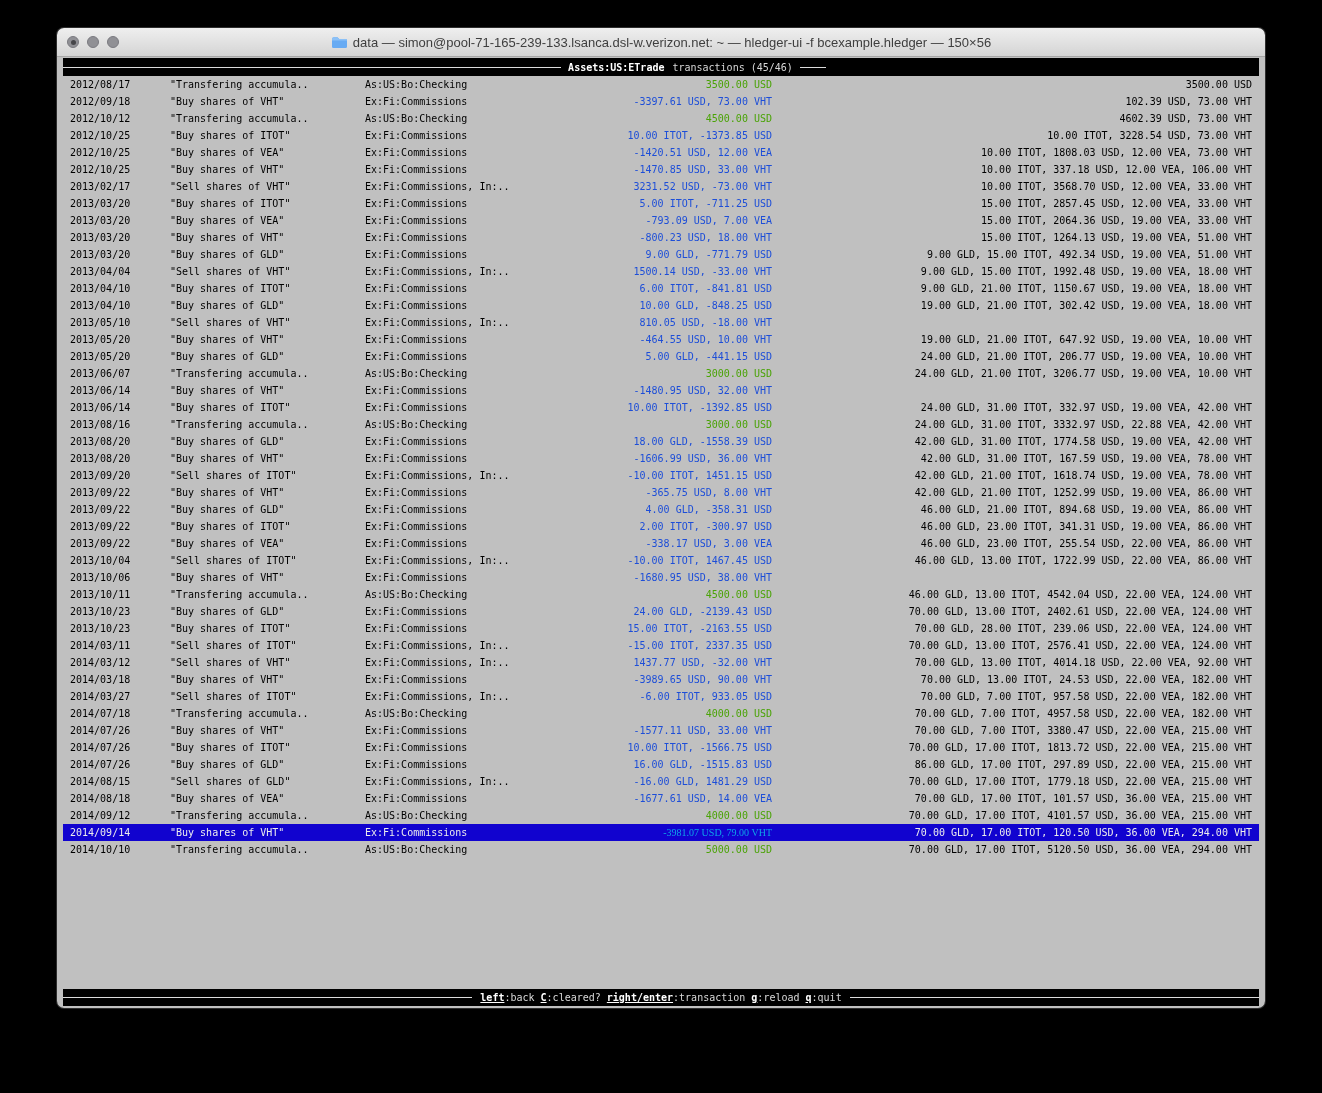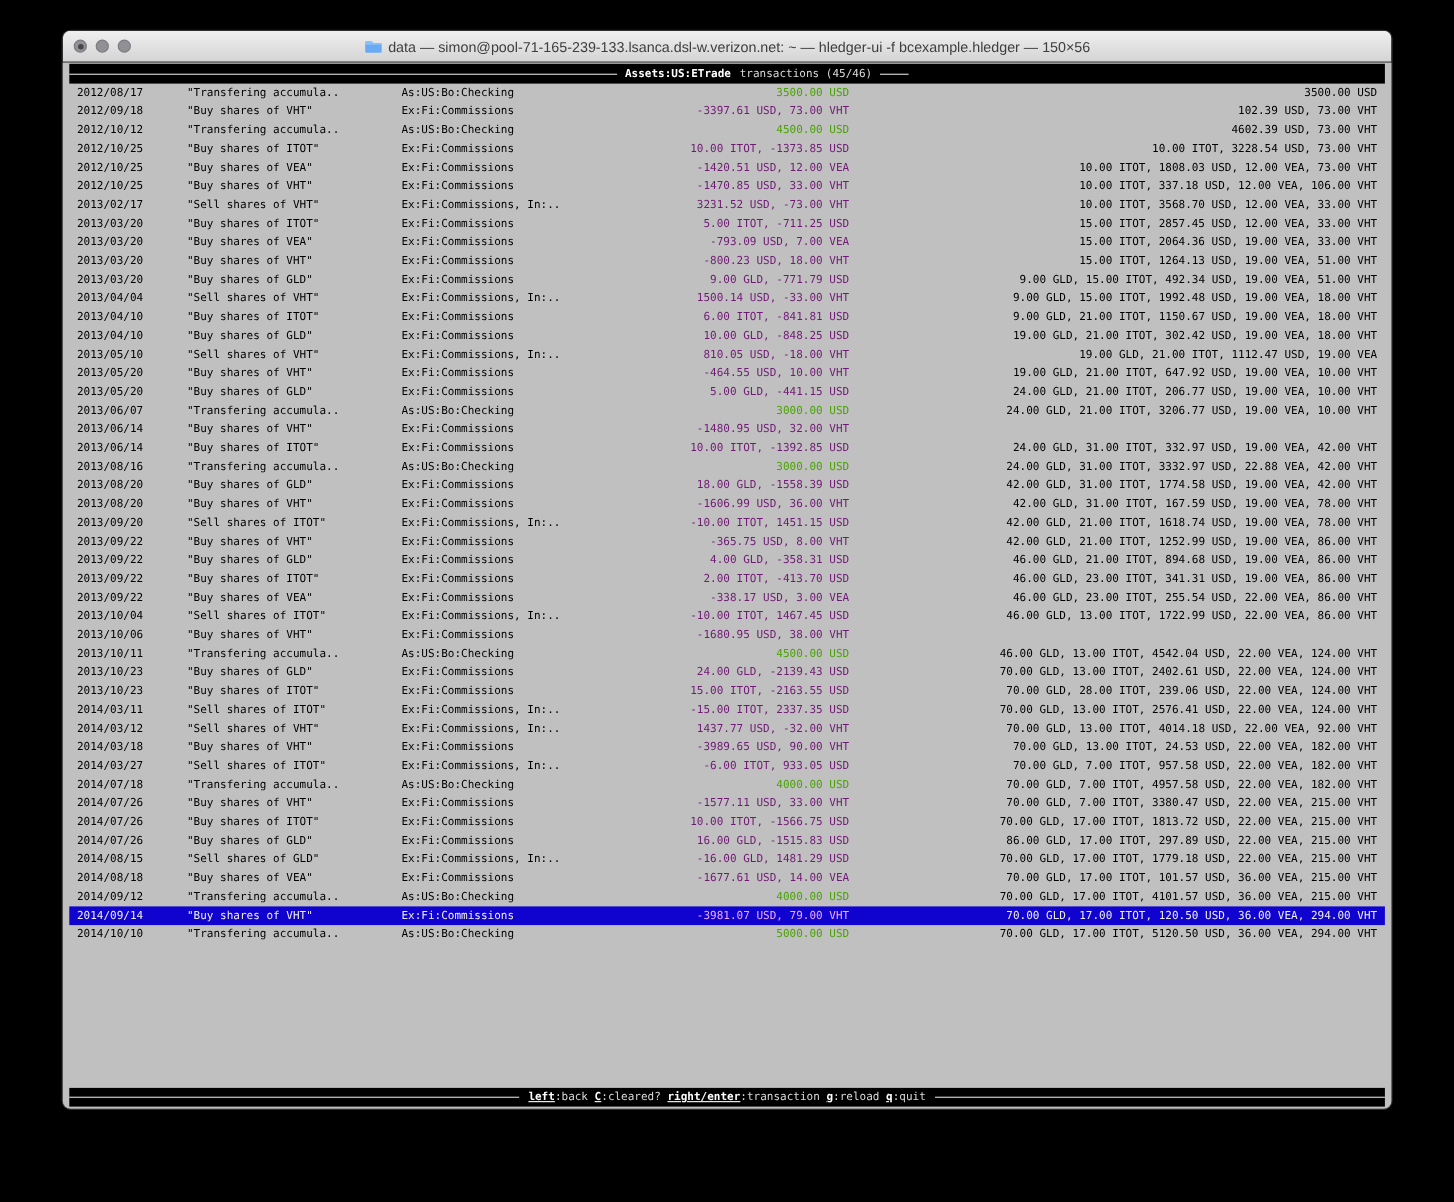--- a/index.html
+++ b/index.html
@@ -25,24 +25,24 @@
   .topbar .fill{flex:1;}
   .acctname{color:#fff;font-weight:bold;margin-right:8px;}
   .rowswrap{flex:0 0 auto;}
   .row{height:17px;display:flex;padding:0 7px;white-space:pre;}
   .cell{display:block;overflow:hidden;}
   .c-date{width:100px;}
   .c-desc{width:195px;}
   .c-acct{width:195px;}
   .c-change{width:212px;text-align:right;}
   .c-bal{flex:1;text-align:right;}
-  .neg{color:#701a75;}
+  .neg{color:#1d4ed8;}
   .pos{color:#4aa306;}
   .row.selected{background:#1103cf;color:#ededed;}
-  .row.selected .neg{color:#f0abfc;}
+  .row.selected .neg{color:#0ea5e9;font-family:Liberation Serif, serif;}
   .spacer{flex:1;}
   .bottombar{height:17px;flex:0 0 17px;background:#000;display:flex;align-items:center;
              color:#d9d9d9;margin-bottom:2px;}
   .bottombar .rule{flex:1;}
   .helptext{padding:0 8px;white-space:pre;}
   .hkey{color:#fff;font-weight:bold;text-decoration:underline;}
   .foldericon{display:inline-block;width:17px;height:13px;}
 </style>
 </head>
 <body>
@@ -86,33 +86,33 @@
           <div class="row"><span class="cell c-date">2012/10/25</span><span class="cell c-desc">"Buy shares of VEA"</span><span class="cell c-acct">Ex:Fi:Commissions</span><span class="cell c-change neg">-1420.51 USD, 12.00 VEA</span><span class="cell c-bal">10.00 ITOT, 1808.03 USD, 12.00 VEA, 73.00 VHT</span></div>
           <div class="row"><span class="cell c-date">2012/10/25</span><span class="cell c-desc">"Buy shares of VHT"</span><span class="cell c-acct">Ex:Fi:Commissions</span><span class="cell c-change neg">-1470.85 USD, 33.00 VHT</span><span class="cell c-bal">10.00 ITOT, 337.18 USD, 12.00 VEA, 106.00 VHT</span></div>
           <div class="row"><span class="cell c-date">2013/02/17</span><span class="cell c-desc">"Sell shares of VHT"</span><span class="cell c-acct">Ex:Fi:Commissions, In:..</span><span class="cell c-change neg">3231.52 USD, -73.00 VHT</span><span class="cell c-bal">10.00 ITOT, 3568.70 USD, 12.00 VEA, 33.00 VHT</span></div>
           <div class="row"><span class="cell c-date">2013/03/20</span><span class="cell c-desc">"Buy shares of ITOT"</span><span class="cell c-acct">Ex:Fi:Commissions</span><span class="cell c-change neg">5.00 ITOT, -711.25 USD</span><span class="cell c-bal">15.00 ITOT, 2857.45 USD, 12.00 VEA, 33.00 VHT</span></div>
           <div class="row"><span class="cell c-date">2013/03/20</span><span class="cell c-desc">"Buy shares of VEA"</span><span class="cell c-acct">Ex:Fi:Commissions</span><span class="cell c-change neg">-793.09 USD, 7.00 VEA</span><span class="cell c-bal">15.00 ITOT, 2064.36 USD, 19.00 VEA, 33.00 VHT</span></div>
           <div class="row"><span class="cell c-date">2013/03/20</span><span class="cell c-desc">"Buy shares of VHT"</span><span class="cell c-acct">Ex:Fi:Commissions</span><span class="cell c-change neg">-800.23 USD, 18.00 VHT</span><span class="cell c-bal">15.00 ITOT, 1264.13 USD, 19.00 VEA, 51.00 VHT</span></div>
           <div class="row"><span class="cell c-date">2013/03/20</span><span class="cell c-desc">"Buy shares of GLD"</span><span class="cell c-acct">Ex:Fi:Commissions</span><span class="cell c-change neg">9.00 GLD, -771.79 USD</span><span class="cell c-bal">9.00 GLD, 15.00 ITOT, 492.34 USD, 19.00 VEA, 51.00 VHT</span></div>
           <div class="row"><span class="cell c-date">2013/04/04</span><span class="cell c-desc">"Sell shares of VHT"</span><span class="cell c-acct">Ex:Fi:Commissions, In:..</span><span class="cell c-change neg">1500.14 USD, -33.00 VHT</span><span class="cell c-bal">9.00 GLD, 15.00 ITOT, 1992.48 USD, 19.00 VEA, 18.00 VHT</span></div>
           <div class="row"><span class="cell c-date">2013/04/10</span><span class="cell c-desc">"Buy shares of ITOT"</span><span class="cell c-acct">Ex:Fi:Commissions</span><span class="cell c-change neg">6.00 ITOT, -841.81 USD</span><span class="cell c-bal">9.00 GLD, 21.00 ITOT, 1150.67 USD, 19.00 VEA, 18.00 VHT</span></div>
           <div class="row"><span class="cell c-date">2013/04/10</span><span class="cell c-desc">"Buy shares of GLD"</span><span class="cell c-acct">Ex:Fi:Commissions</span><span class="cell c-change neg">10.00 GLD, -848.25 USD</span><span class="cell c-bal">19.00 GLD, 21.00 ITOT, 302.42 USD, 19.00 VEA, 18.00 VHT</span></div>
-          <div class="row"><span class="cell c-date">2013/05/10</span><span class="cell c-desc">"Sell shares of VHT"</span><span class="cell c-acct">Ex:Fi:Commissions, In:..</span><span class="cell c-change neg">810.05 USD, -18.00 VHT</span><span class="cell c-bal">19.00 GLD, 21.00 ITOT, 1112.47 USD, 19.00 VEA</span></div>
+          <div class="row"><span class="cell c-date">2013/05/10</span><span class="cell c-desc">"Sell shares of VHT"</span><span class="cell c-acct">Ex:Fi:Commissions, In:..</span><span class="cell c-change neg">810.05 USD, -18.00 VHT</span></div>
           <div class="row"><span class="cell c-date">2013/05/20</span><span class="cell c-desc">"Buy shares of VHT"</span><span class="cell c-acct">Ex:Fi:Commissions</span><span class="cell c-change neg">-464.55 USD, 10.00 VHT</span><span class="cell c-bal">19.00 GLD, 21.00 ITOT, 647.92 USD, 19.00 VEA, 10.00 VHT</span></div>
           <div class="row"><span class="cell c-date">2013/05/20</span><span class="cell c-desc">"Buy shares of GLD"</span><span class="cell c-acct">Ex:Fi:Commissions</span><span class="cell c-change neg">5.00 GLD, -441.15 USD</span><span class="cell c-bal">24.00 GLD, 21.00 ITOT, 206.77 USD, 19.00 VEA, 10.00 VHT</span></div>
           <div class="row"><span class="cell c-date">2013/06/07</span><span class="cell c-desc">"Transfering accumula..</span><span class="cell c-acct">As:US:Bo:Checking</span><span class="cell c-change pos">3000.00 USD</span><span class="cell c-bal">24.00 GLD, 21.00 ITOT, 3206.77 USD, 19.00 VEA, 10.00 VHT</span></div>
           <div class="row"><span class="cell c-date">2013/06/14</span><span class="cell c-desc">"Buy shares of VHT"</span><span class="cell c-acct">Ex:Fi:Commissions</span><span class="cell c-change neg">-1480.95 USD, 32.00 VHT</span></div>
           <div class="row"><span class="cell c-date">2013/06/14</span><span class="cell c-desc">"Buy shares of ITOT"</span><span class="cell c-acct">Ex:Fi:Commissions</span><span class="cell c-change neg">10.00 ITOT, -1392.85 USD</span><span class="cell c-bal">24.00 GLD, 31.00 ITOT, 332.97 USD, 19.00 VEA, 42.00 VHT</span></div>
           <div class="row"><span class="cell c-date">2013/08/16</span><span class="cell c-desc">"Transfering accumula..</span><span class="cell c-acct">As:US:Bo:Checking</span><span class="cell c-change pos">3000.00 USD</span><span class="cell c-bal">24.00 GLD, 31.00 ITOT, 3332.97 USD, 22.88 VEA, 42.00 VHT</span></div>
           <div class="row"><span class="cell c-date">2013/08/20</span><span class="cell c-desc">"Buy shares of GLD"</span><span class="cell c-acct">Ex:Fi:Commissions</span><span class="cell c-change neg">18.00 GLD, -1558.39 USD</span><span class="cell c-bal">42.00 GLD, 31.00 ITOT, 1774.58 USD, 19.00 VEA, 42.00 VHT</span></div>
           <div class="row"><span class="cell c-date">2013/08/20</span><span class="cell c-desc">"Buy shares of VHT"</span><span class="cell c-acct">Ex:Fi:Commissions</span><span class="cell c-change neg">-1606.99 USD, 36.00 VHT</span><span class="cell c-bal">42.00 GLD, 31.00 ITOT, 167.59 USD, 19.00 VEA, 78.00 VHT</span></div>
           <div class="row"><span class="cell c-date">2013/09/20</span><span class="cell c-desc">"Sell shares of ITOT"</span><span class="cell c-acct">Ex:Fi:Commissions, In:..</span><span class="cell c-change neg">-10.00 ITOT, 1451.15 USD</span><span class="cell c-bal">42.00 GLD, 21.00 ITOT, 1618.74 USD, 19.00 VEA, 78.00 VHT</span></div>
           <div class="row"><span class="cell c-date">2013/09/22</span><span class="cell c-desc">"Buy shares of VHT"</span><span class="cell c-acct">Ex:Fi:Commissions</span><span class="cell c-change neg">-365.75 USD, 8.00 VHT</span><span class="cell c-bal">42.00 GLD, 21.00 ITOT, 1252.99 USD, 19.00 VEA, 86.00 VHT</span></div>
           <div class="row"><span class="cell c-date">2013/09/22</span><span class="cell c-desc">"Buy shares of GLD"</span><span class="cell c-acct">Ex:Fi:Commissions</span><span class="cell c-change neg">4.00 GLD, -358.31 USD</span><span class="cell c-bal">46.00 GLD, 21.00 ITOT, 894.68 USD, 19.00 VEA, 86.00 VHT</span></div>
-          <div class="row"><span class="cell c-date">2013/09/22</span><span class="cell c-desc">"Buy shares of ITOT"</span><span class="cell c-acct">Ex:Fi:Commissions</span><span class="cell c-change neg">2.00 ITOT, -413.70 USD</span><span class="cell c-bal">46.00 GLD, 23.00 ITOT, 341.31 USD, 19.00 VEA, 86.00 VHT</span></div>
+          <div class="row"><span class="cell c-date">2013/09/22</span><span class="cell c-desc">"Buy shares of ITOT"</span><span class="cell c-acct">Ex:Fi:Commissions</span><span class="cell c-change neg">2.00 ITOT, -300.97 USD</span><span class="cell c-bal">46.00 GLD, 23.00 ITOT, 341.31 USD, 19.00 VEA, 86.00 VHT</span></div>
           <div class="row"><span class="cell c-date">2013/09/22</span><span class="cell c-desc">"Buy shares of VEA"</span><span class="cell c-acct">Ex:Fi:Commissions</span><span class="cell c-change neg">-338.17 USD, 3.00 VEA</span><span class="cell c-bal">46.00 GLD, 23.00 ITOT, 255.54 USD, 22.00 VEA, 86.00 VHT</span></div>
           <div class="row"><span class="cell c-date">2013/10/04</span><span class="cell c-desc">"Sell shares of ITOT"</span><span class="cell c-acct">Ex:Fi:Commissions, In:..</span><span class="cell c-change neg">-10.00 ITOT, 1467.45 USD</span><span class="cell c-bal">46.00 GLD, 13.00 ITOT, 1722.99 USD, 22.00 VEA, 86.00 VHT</span></div>
           <div class="row"><span class="cell c-date">2013/10/06</span><span class="cell c-desc">"Buy shares of VHT"</span><span class="cell c-acct">Ex:Fi:Commissions</span><span class="cell c-change neg">-1680.95 USD, 38.00 VHT</span></div>
           <div class="row"><span class="cell c-date">2013/10/11</span><span class="cell c-desc">"Transfering accumula..</span><span class="cell c-acct">As:US:Bo:Checking</span><span class="cell c-change pos">4500.00 USD</span><span class="cell c-bal">46.00 GLD, 13.00 ITOT, 4542.04 USD, 22.00 VEA, 124.00 VHT</span></div>
           <div class="row"><span class="cell c-date">2013/10/23</span><span class="cell c-desc">"Buy shares of GLD"</span><span class="cell c-acct">Ex:Fi:Commissions</span><span class="cell c-change neg">24.00 GLD, -2139.43 USD</span><span class="cell c-bal">70.00 GLD, 13.00 ITOT, 2402.61 USD, 22.00 VEA, 124.00 VHT</span></div>
           <div class="row"><span class="cell c-date">2013/10/23</span><span class="cell c-desc">"Buy shares of ITOT"</span><span class="cell c-acct">Ex:Fi:Commissions</span><span class="cell c-change neg">15.00 ITOT, -2163.55 USD</span><span class="cell c-bal">70.00 GLD, 28.00 ITOT, 239.06 USD, 22.00 VEA, 124.00 VHT</span></div>
           <div class="row"><span class="cell c-date">2014/03/11</span><span class="cell c-desc">"Sell shares of ITOT"</span><span class="cell c-acct">Ex:Fi:Commissions, In:..</span><span class="cell c-change neg">-15.00 ITOT, 2337.35 USD</span><span class="cell c-bal">70.00 GLD, 13.00 ITOT, 2576.41 USD, 22.00 VEA, 124.00 VHT</span></div>
           <div class="row"><span class="cell c-date">2014/03/12</span><span class="cell c-desc">"Sell shares of VHT"</span><span class="cell c-acct">Ex:Fi:Commissions, In:..</span><span class="cell c-change neg">1437.77 USD, -32.00 VHT</span><span class="cell c-bal">70.00 GLD, 13.00 ITOT, 4014.18 USD, 22.00 VEA, 92.00 VHT</span></div>
           <div class="row"><span class="cell c-date">2014/03/18</span><span class="cell c-desc">"Buy shares of VHT"</span><span class="cell c-acct">Ex:Fi:Commissions</span><span class="cell c-change neg">-3989.65 USD, 90.00 VHT</span><span class="cell c-bal">70.00 GLD, 13.00 ITOT, 24.53 USD, 22.00 VEA, 182.00 VHT</span></div>
           <div class="row"><span class="cell c-date">2014/03/27</span><span class="cell c-desc">"Sell shares of ITOT"</span><span class="cell c-acct">Ex:Fi:Commissions, In:..</span><span class="cell c-change neg">-6.00 ITOT, 933.05 USD</span><span class="cell c-bal">70.00 GLD, 7.00 ITOT, 957.58 USD, 22.00 VEA, 182.00 VHT</span></div>

